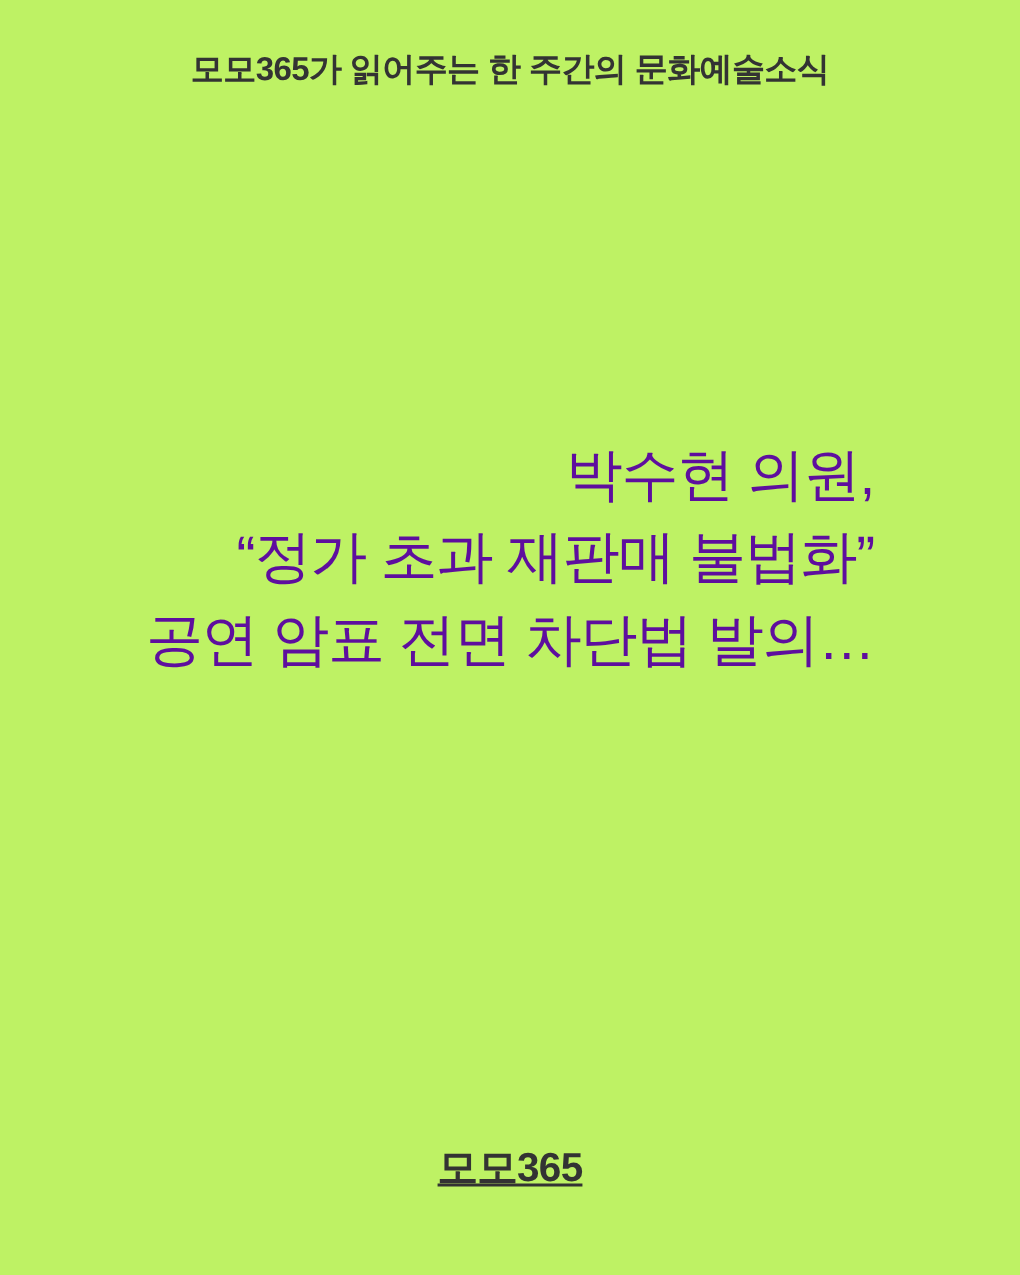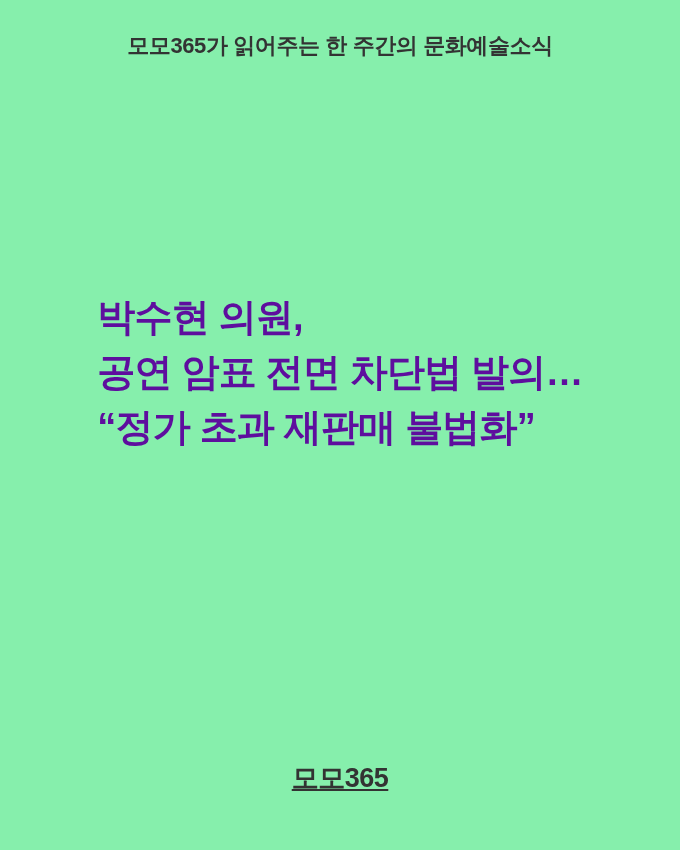--- a/index.html
+++ b/index.html
@@ -8,21 +8,21 @@
     padding: 0;
   }
   body {
     font-family: "Liberation Sans", "DejaVu Sans", sans-serif;
   }
 
   .card {
     position: relative;
     width: 680px;
     height: 850px;
-    background: #86efac;
+    background: #bef264;
     overflow: hidden;
     display: flex;
     flex-direction: column;
     align-items: center;
     box-sizing: border-box;
   }
 
   
   .header-band {
     width: 100%;
@@ -50,24 +50,24 @@
     flex: 1 1 auto;
     width: 100%;
     display: flex;
     align-items: center;
     justify-content: center;
     padding-bottom: 105px;
     box-sizing: border-box;
   }
 
   .headline {
-    text-align: left;
+    text-align: right;
     color: #5e0e9e;
     font-size: 38px;
-    font-weight: 700;
+    font-weight: 400;
     line-height: 55px;
     letter-spacing: -0.8px;
     margin: 0;
     padding: 0;
   }
 
   .headline-line {
     display: block;
     white-space: nowrap;
   }
@@ -99,22 +99,22 @@
 
 <div class="card">
 
   <div class="header-band">
     <div class="header-tagline">모모365가 읽어주는 한 주간의 문화예술소식</div>
   </div>
 
   <div class="headline-region">
     <h1 class="headline">
       <span class="headline-line">박수현 의원,</span>
+      <span class="headline-line">“정가 초과 재판매 불법화”</span>
       <span class="headline-line">공연 암표 전면 차단법 발의…</span>
-      <span class="headline-line">“정가 초과 재판매 불법화”</span>
     </h1>
   </div>
 
   <div class="footer-band">
     <div class="brand-logo">모모365</div>
   </div>
 
 </div>
 
 </body></html>

